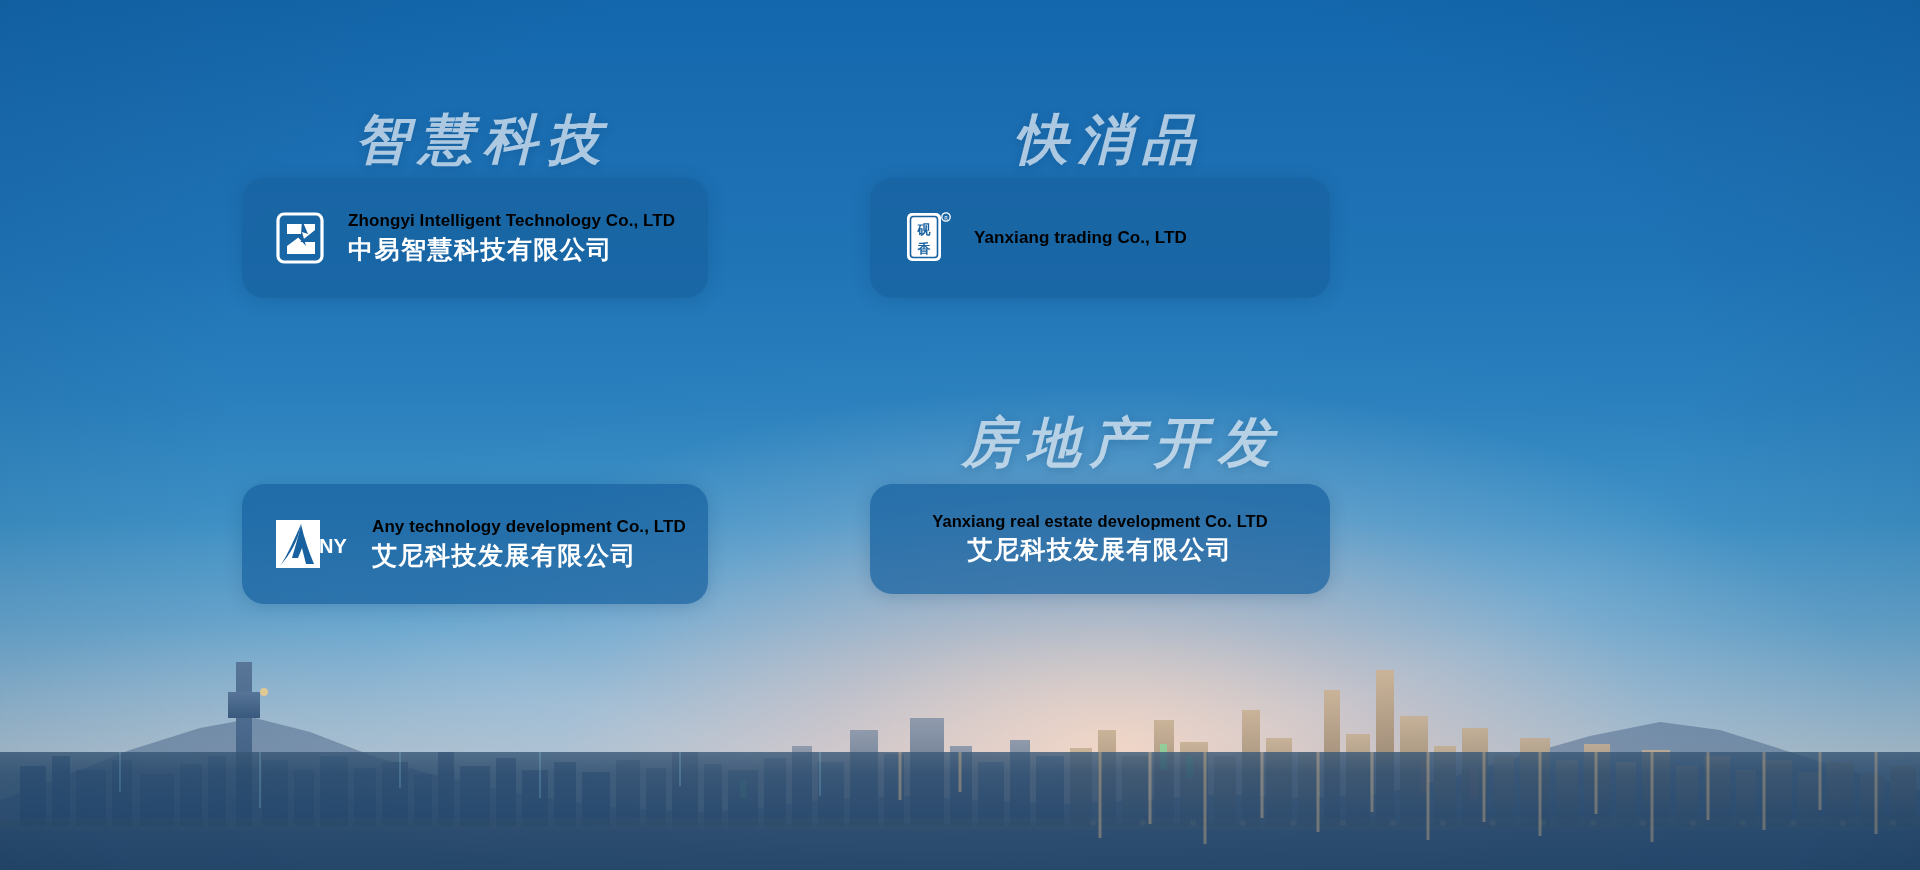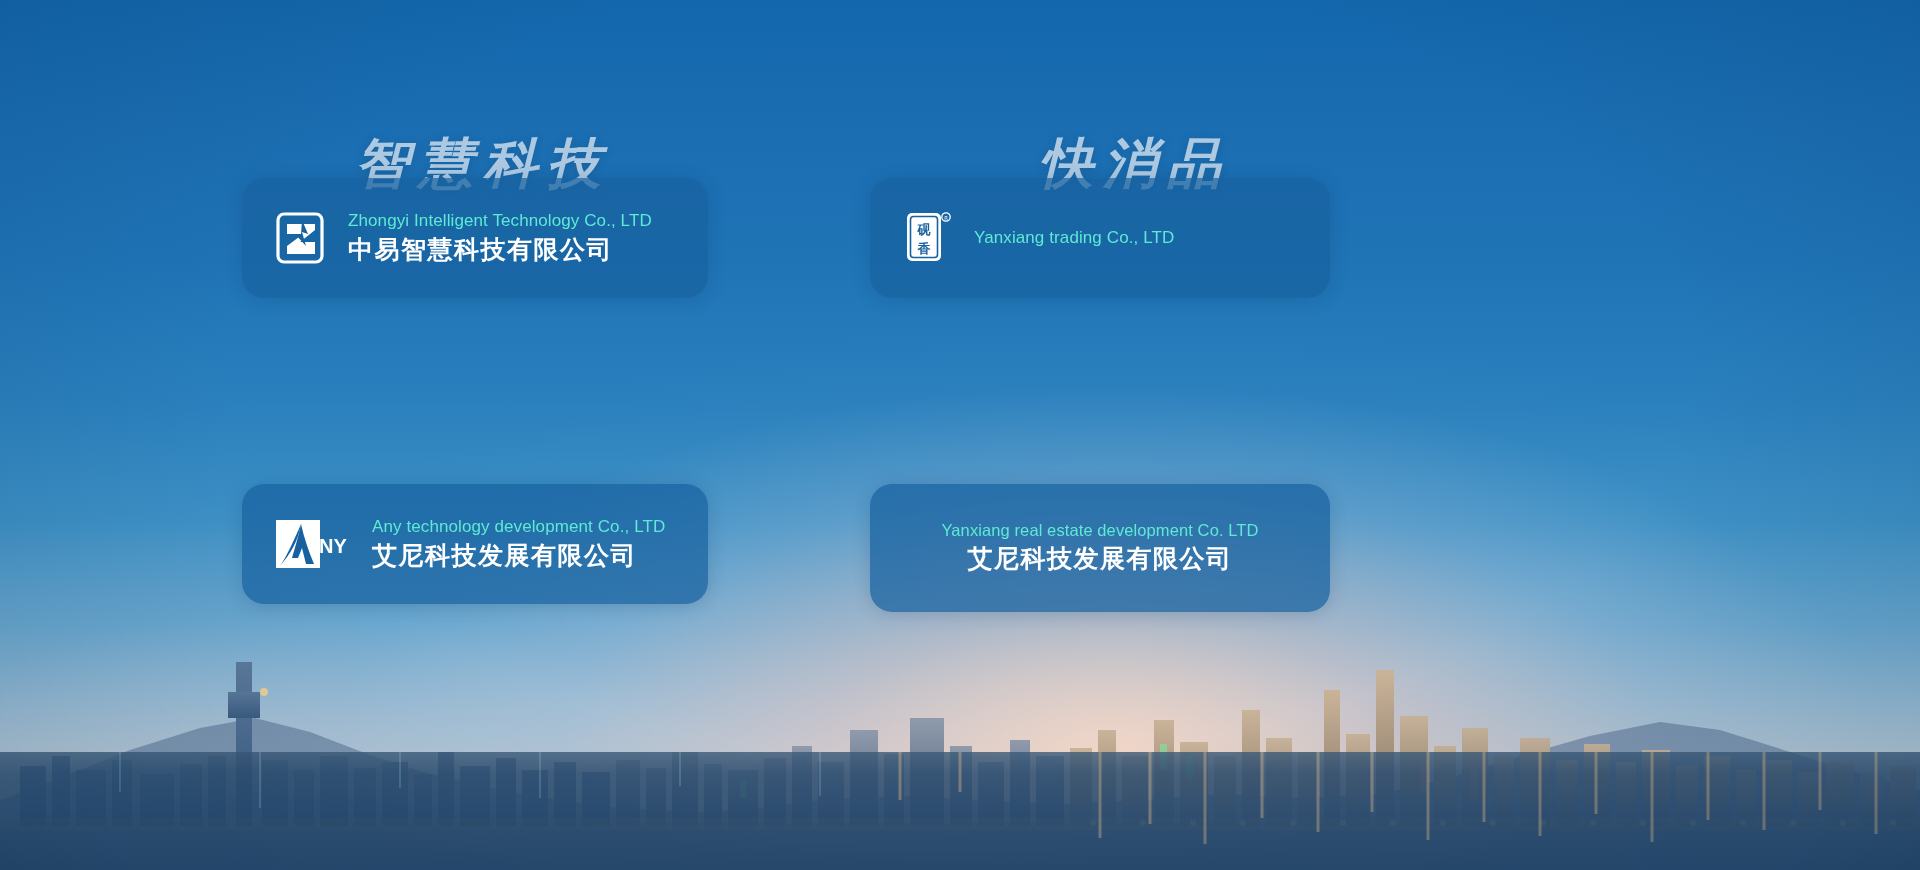--- a/index.html
+++ b/index.html
@@ -60,21 +60,20 @@
   .section-title {
     position:absolute;
     font-size:54px;
     font-weight:700;
     letter-spacing:10px;
     color:rgba(232,240,248,0.72);
     text-shadow:0 2px 10px rgba(10,50,90,0.22);
     white-space:nowrap;
     font-family:"DejaVu Sans","Liberation Sans",sans-serif;
     font-style:italic;
-    margin-top:24px;
   }
 
   .card {
     position:absolute;
     background:rgba(23,97,160,0.72);
     border-radius:22px;
     display:flex;
     align-items:center;
     box-shadow:0 2px 18px rgba(8,46,86,0.18);
   }
@@ -82,23 +81,23 @@
     display:flex; align-items:center; gap:22px;
     width:100%;
     padding:0 34px;
   }
   .card-inner.centered{ justify-content:center; }
 
   .logo { flex:0 0 auto; display:flex; align-items:center; }
 
   .names { display:flex; flex-direction:column; justify-content:center; }
   .name-en {
-    color:#5eead4;
+    color:#000000;
     font-size:17px;
-    font-weight:400;
+    font-weight:700;
     letter-spacing:.1px;
     line-height:1.25;
     white-space:nowrap;
     text-align:right;
   }
   .name-cn {
     color:#ffffff;
     font-size:25px;
     font-weight:700;
     letter-spacing:1.5px;
@@ -106,28 +105,28 @@
     white-space:nowrap;
     margin-top:2px;
   }
   .names.center-al{ align-items:center; text-align:center; }
   .names.center-al .name-en{ font-size:16.5px; }
 
   
   #title-tl { left:355px; top:104px; }
   #card-tl  { left:242px; top:178px; width:466px; height:120px; }
 
-  #title-tr { left:1039px; top:104px; }
+  #title-tr { left:1014px; top:104px; }
   #card-tr  { left:870px; top:178px; width:460px; height:120px; }
 
   #title-bl { left:302px; top:407px; }
   #card-bl  { left:242px; top:484px; width:466px; height:120px; }
 
   #title-br { left:962px; top:407px; }
-  #card-br  { left:870px; top:484px; width:460px; height:128px; }
+  #card-br  { left:870px; top:484px; width:460px; height:110px; }
 
   .logo-zy { width:50px; height:52px; }
   .logo-yx { width:48px; height:58px; }
   .logo-any{ width:74px; height:52px; }
 </style>
 </head>
 <body>
 
 <div id="bg">
   <div class="sky"></div>
@@ -347,20 +346,21 @@
           <text x="57" y="35" fill="#ffffff" font-size="20" font-weight="600" font-family="'Liberation Sans',sans-serif" text-anchor="middle">NY</text>
         </svg>
       </span>
       <span class="names">
         <span class="name-en">Any technology development Co., LTD</span>
         <span class="name-cn">艾尼科技发展有限公司</span>
       </span>
     </div>
   </div>
 
+  <h2 class="section-title" id="title-br">房地产开发</h2>
 
   <div class="card" id="card-br">
     <div class="card-inner centered">
       <span class="names center-al">
         <span class="name-en">Yanxiang real estate development Co. LTD</span>
         <span class="name-cn">艾尼科技发展有限公司</span>
       </span>
     </div>
   </div>
 

